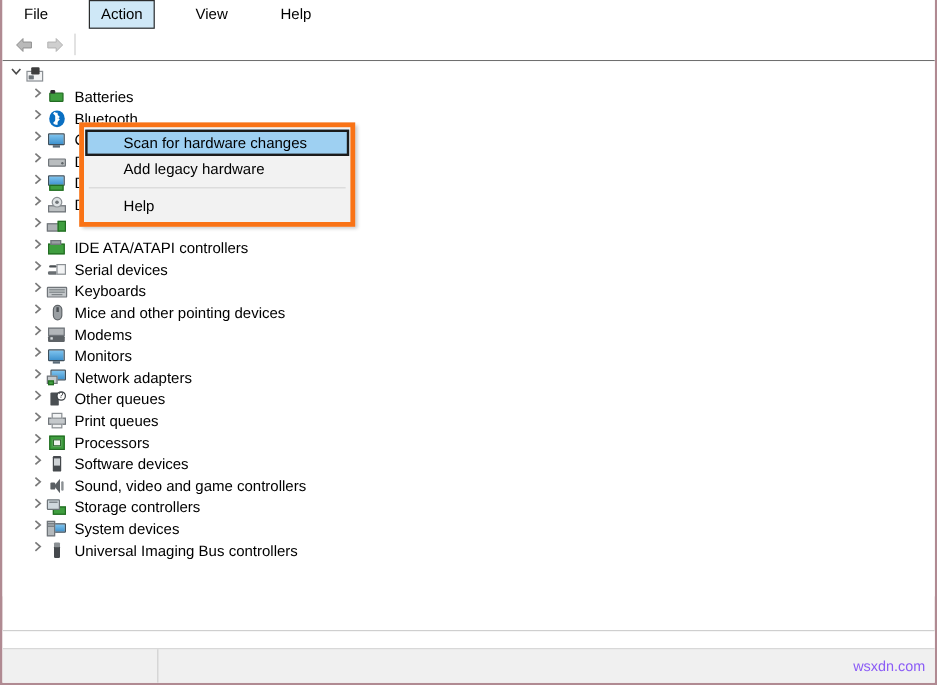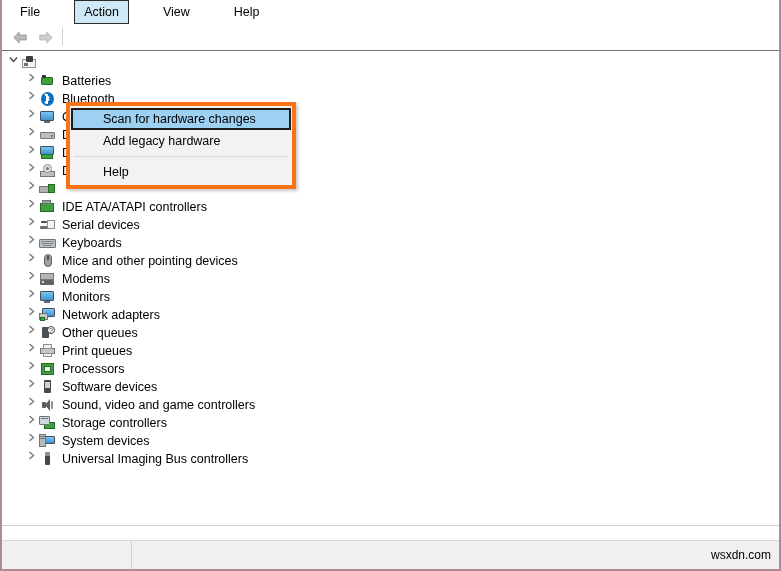--- a/index.html
+++ b/index.html
@@ -264,21 +264,21 @@
     border-right: 1px solid #d0d0d0;
     box-sizing: border-box;
   }
   .sb-pane.one { flex: 0 0 565px; padding-left: 6px; }
   .sb-pane.two { flex: 0 0 130px; }
   .sb-pane.three {
     flex: 1 1 auto;
     border-right: none;
     justify-content: flex-end;
     padding-right: 8px;
-    color: #000000;
+    color: #8b5cf6;
   }
   .gap-strip {
     position: absolute;
     left: 0; right: 0;
     bottom: 28px;
     height: 15px;
     background: #ffffff;
     border-top: 1px solid #cfcfcf;
   }
 </style>

